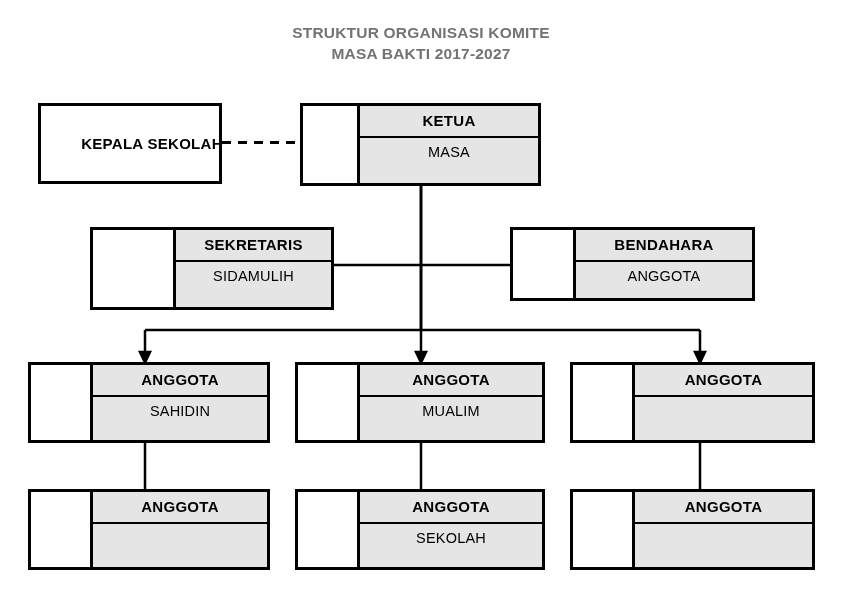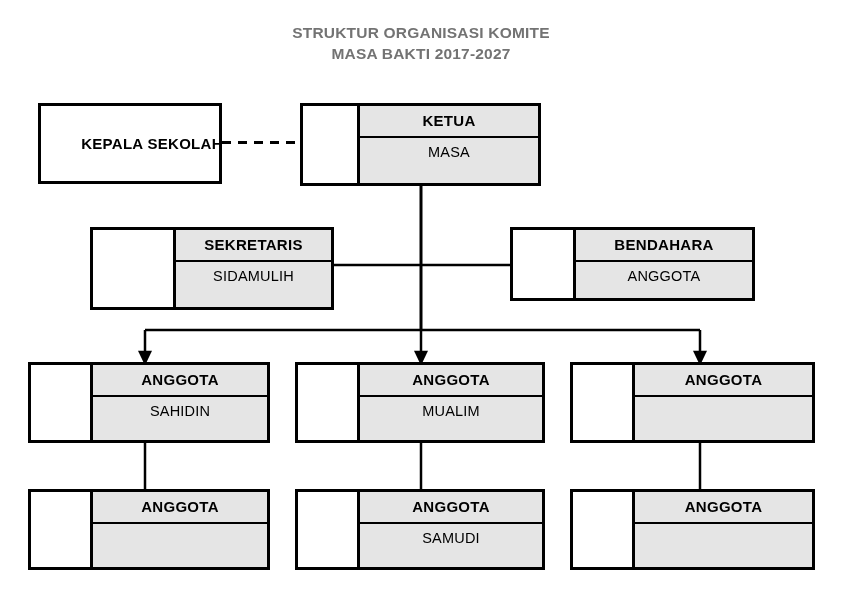--- a/index.html
+++ b/index.html
@@ -195,21 +195,21 @@
     <div class="photo-panel" style="width:62px;"></div>
     <div class="text-panel">
       <div class="role-title">ANGGOTA</div>
     </div>
   </div>
 
   <div class="node" style="left:295px; top:489px; width:250px; height:81px;">
     <div class="photo-panel" style="width:62px;"></div>
     <div class="text-panel">
       <div class="role-title">ANGGOTA</div>
-      <div class="role-name">SAMUDI</div>
+      <div class="role-name">SEKOLAH</div>
     </div>
   </div>
 
   <div class="node" style="left:570px; top:489px; width:245px; height:81px;">
     <div class="photo-panel" style="width:62px;"></div>
     <div class="text-panel">
       <div class="role-title">ANGGOTA</div>
       <div class="role-name"></div>
     </div>
   </div>

